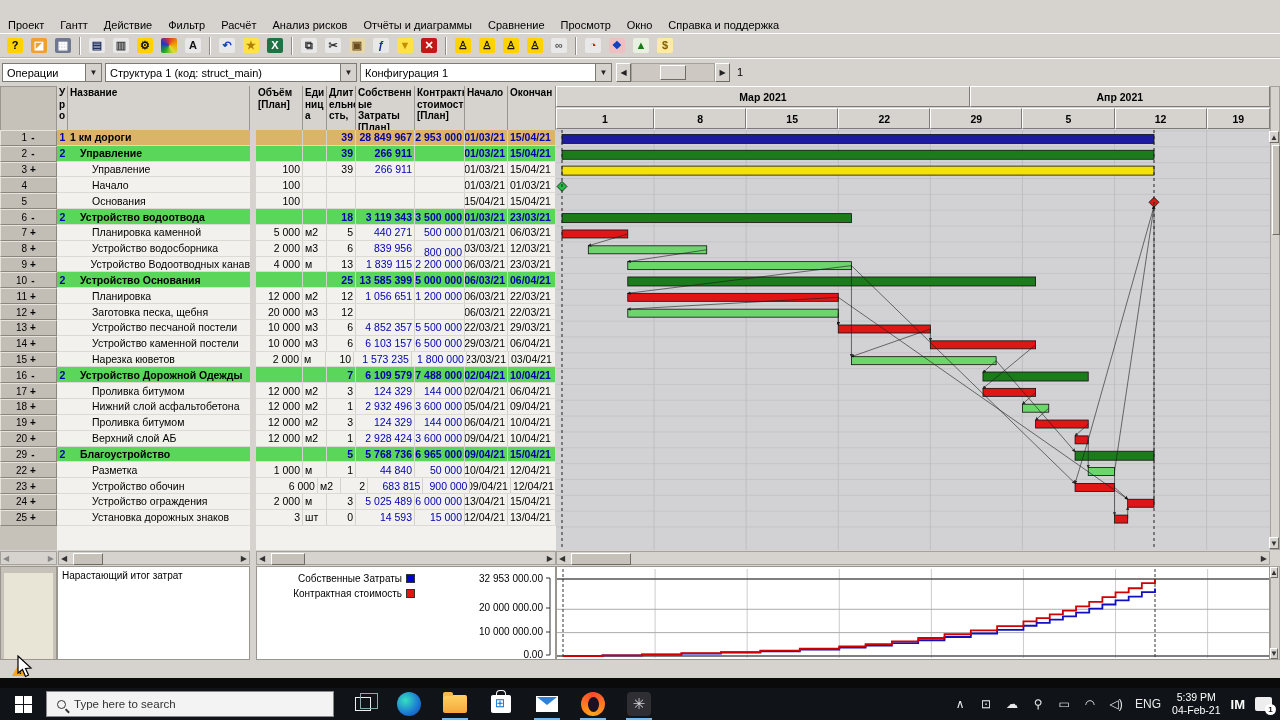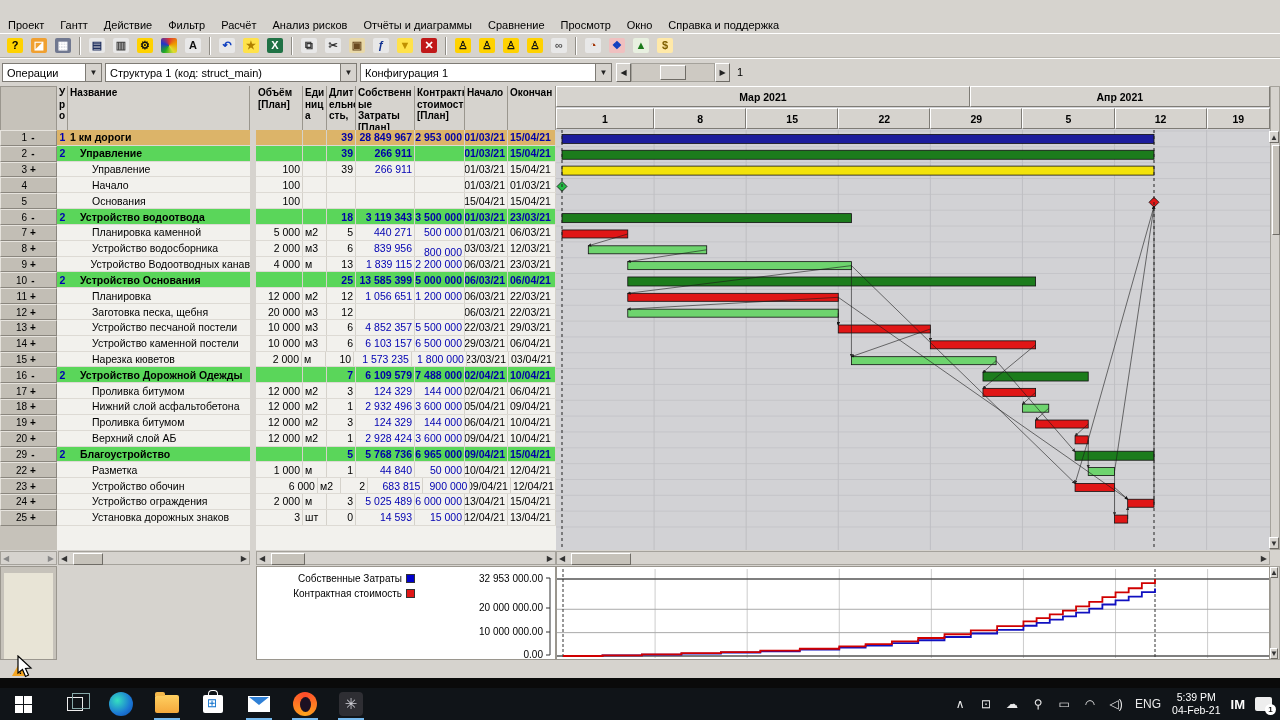--- a/index.html
+++ b/index.html
@@ -833,20 +833,23 @@
     <div class="a sb" style="left:556px;top:1px;width:714px;height:14px;">
       <span style="position:absolute;left:2px;top:2px;font-size:8px;color:#333;">◀</span>
       <div class="thumb" style="left:14px;width:60px;"></div>
       <span style="position:absolute;right:2px;top:2px;font-size:8px;color:#333;">▶</span>
     </div>
   </div>
 
   <div class="a gutter" style="left:0;top:566px;width:57px;height:94px;border:1px solid #9a968e;">
     <div style="position:absolute;left:3px;top:6px;right:3px;bottom:0;background:#e8e4d6;"></div>
   </div>
+  <div class="a white" style="left:57px;top:566px;width:193px;height:94px;font-size:10px;padding:3px 4px;">
+    <span>Нарастающий итог затрат</span>
+  </div>
   <div class="a white" style="left:256px;top:566px;width:300px;height:94px;" id="legendcell">
     <svg width="298" height="92" style="position:absolute;left:0;top:0;">
       <line x1="293" y1="11" x2="293" y2="88" stroke="#333" stroke-width="1"></line>
       <line x1="289" y1="11" x2="293" y2="11" stroke="#333"></line>
         <line x1="289" y1="41" x2="293" y2="41" stroke="#333"></line>
       <line x1="289" y1="65" x2="293" y2="65" stroke="#333"></line>
         <line x1="289" y1="88" x2="293" y2="88" stroke="#333"></line>
     </svg>
   <div class="leg-row" style="top: 6px; right: 140px;">
         <span>Собственные Затраты</span>
@@ -891,20 +894,24 @@
   <div class="a gapstrip"></div>
   <div class="a taskbar">
     <div class="startbtn">
       <span class="winlogo">
           <span></span>
           <span></span>
           <span></span>
           <span></span>
         </span>
     </div>
+    <div class="searchbox">
+      <span class="mag"></span>
+      <span>Type here to search</span>
+    </div>
     <div id="appicons" style="display:flex;margin-left:6px;">
         <div class="appslot">
           <span class="tv"></span>
         </div>
         <div class="appslot">
           <span class="edge"></span>
         </div>
         <div class="appslot open">
           <span class="folder"></span>
         </div>

